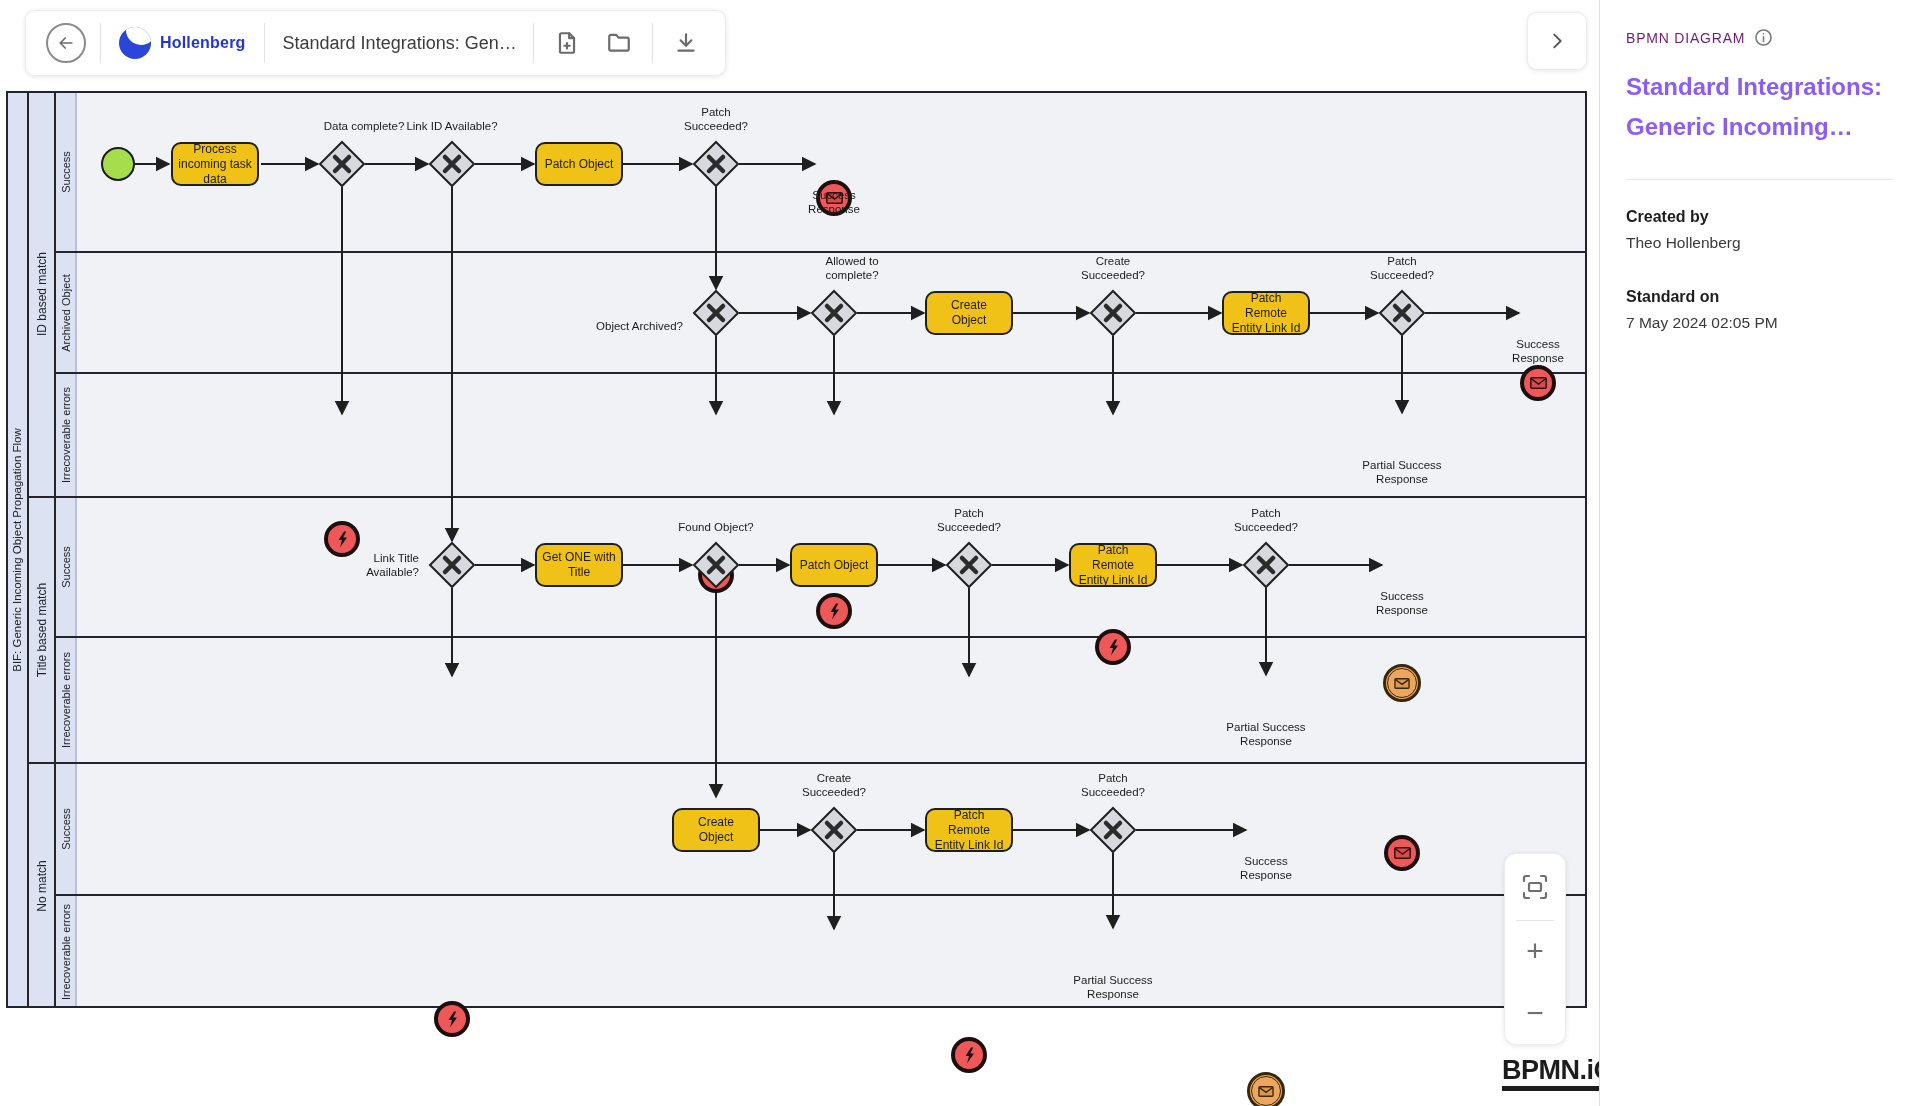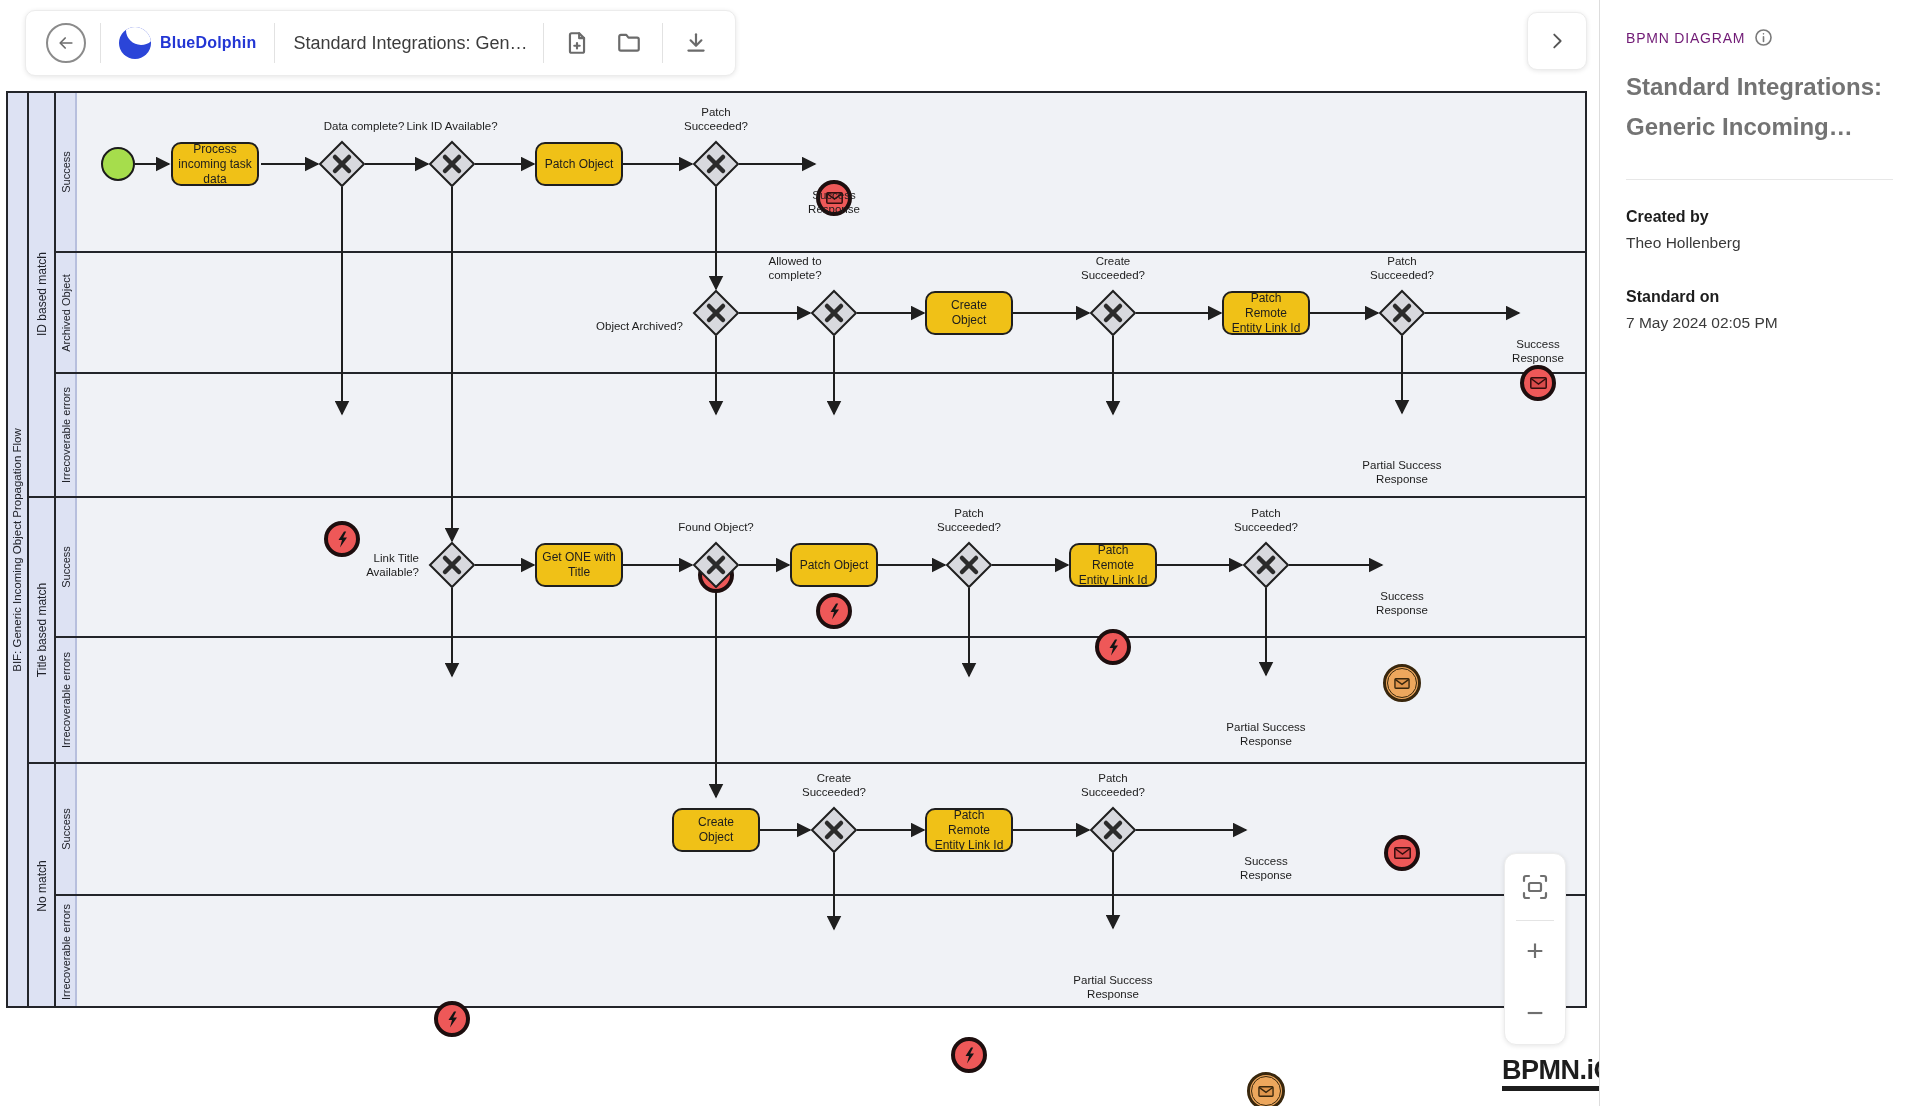--- a/index.html
+++ b/index.html
@@ -30,21 +30,21 @@
   
   .collapse-btn { position:absolute; left:1527px; top:12px; width:60px; height:58px; background:#fff;
     border:1px solid #ececec; border-radius:10px; box-shadow:0 1px 5px rgba(0,0,0,.10);
     display:flex; align-items:center; justify-content:center; cursor:pointer; z-index:30; }
 
   
   .sidebar { position:absolute; left:1599px; top:0; width:320px; height:1106px; background:#fff;
     border-left:1px solid #ddd; padding:28px 26px 0 26px; z-index:40; }
   .sb-heading { display:flex; align-items:center; gap:9px; font-size:14px; color:#701a75;
     letter-spacing:.8px; }
-  .sb-title { margin-top:20px; font-size:24px; line-height:40px; font-weight:600; color:#737373; }
+  .sb-title { margin-top:20px; font-size:24px; line-height:40px; font-weight:600; color:#8b5cf6; }
   .sb-divider { margin-top:32px; height:1px; background:#e7e7e7; }
   .sb-label { margin-top:28px; font-size:16px; font-weight:bold; color:#1d1d1d; }
   .sb-value { margin-top:8px; font-size:15.5px; color:#3a3a3a; }
 
   
   .zoom-card { position:absolute; left:1504px; top:853px; width:62px; height:192px; background:#fff;
     border:1px solid #ececec; border-radius:12px; box-shadow:0 1px 5px rgba(0,0,0,.10);
     display:flex; flex-direction:column; align-items:center; z-index:25; }
   .zoom-btn { background:none; border:none; cursor:pointer; width:100%; display:flex;
     align-items:center; justify-content:center; color:#6f6f6f; }
@@ -200,21 +200,21 @@
     <div class="node-label left" style="left: 683px; top: 326px; transform: translate(-100%, -50%);">
       <div>Object Archived?</div>
     </div>
     <div class="node" style="left: 834px; top: 313px; width: 48px; height: 48px;">
       <svg width="48" height="48" viewBox="0 0 48 48">
         <polygon points="24,2 46,24 24,46 2,24" fill="#d8d9de" stroke="#1f1f1f" stroke-width="2"></polygon>
         <line x1="17" y1="17" x2="31" y2="31" stroke="#2b2b2b" stroke-width="4.5" stroke-linecap="round"></line>
         <line x1="31" y1="17" x2="17" y2="31" stroke="#2b2b2b" stroke-width="4.5" stroke-linecap="round"></line>
       </svg>
     </div>
-    <div class="node-label" style="left: 795px; top: 282px; transform: translate(-50%, -100%); text-align: center;">
+    <div class="node-label" style="left: 852px; top: 282px; transform: translate(-50%, -100%); text-align: center;">
       <div>Allowed to</div>
       <div>complete?</div>
     </div>
     <div class="node task" style="left: 969px; top: 313px;">Create Object</div>
     <div class="node" style="left: 1113px; top: 313px; width: 48px; height: 48px;">
       <svg width="48" height="48" viewBox="0 0 48 48">
         <polygon points="24,2 46,24 24,46 2,24" fill="#d8d9de" stroke="#1f1f1f" stroke-width="2"></polygon>
         <line x1="17" y1="17" x2="31" y2="31" stroke="#2b2b2b" stroke-width="4.5" stroke-linecap="round"></line>
         <line x1="31" y1="17" x2="17" y2="31" stroke="#2b2b2b" stroke-width="4.5" stroke-linecap="round"></line>
       </svg>
@@ -390,21 +390,21 @@
 <div class="toolbar">
   <button class="tb-btn back-btn">
     <svg class="icon" width="20" height="20" viewBox="0 0 24 24">
         <line x1="19" y1="12" x2="6" y2="12"></line>
         <polyline points="11,6 5,12 11,18"></polyline>
       </svg>
   </button>
   <div class="tb-divider"></div>
   <div class="brand">
     <span class="brand-mark"></span>
-    <span class="brand-text">BlueDolphin</span>
+    <span class="brand-text">Hollenberg</span>
   </div>
   <div class="tb-divider"></div>
   <div class="tb-title">Standard Integrations: Gen…</div>
   <div class="tb-divider"></div>
   <button class="tb-btn">
     <svg class="icon" width="26" height="26" viewBox="0 0 24 24">
         <path d="M14 3 H7 a1.5 1.5 0 0 0 -1.5 1.5 v15 a1.5 1.5 0 0 0 1.5 1.5 h10 a1.5 1.5 0 0 0 1.5 -1.5 V7.5 Z"></path>
         <polyline points="14,3 14,7.5 18.5,7.5"></polyline>
         <line x1="12" y1="12" x2="12" y2="17"></line>
         <line x1="9.5" y1="14.5" x2="14.5" y2="14.5"></line>

